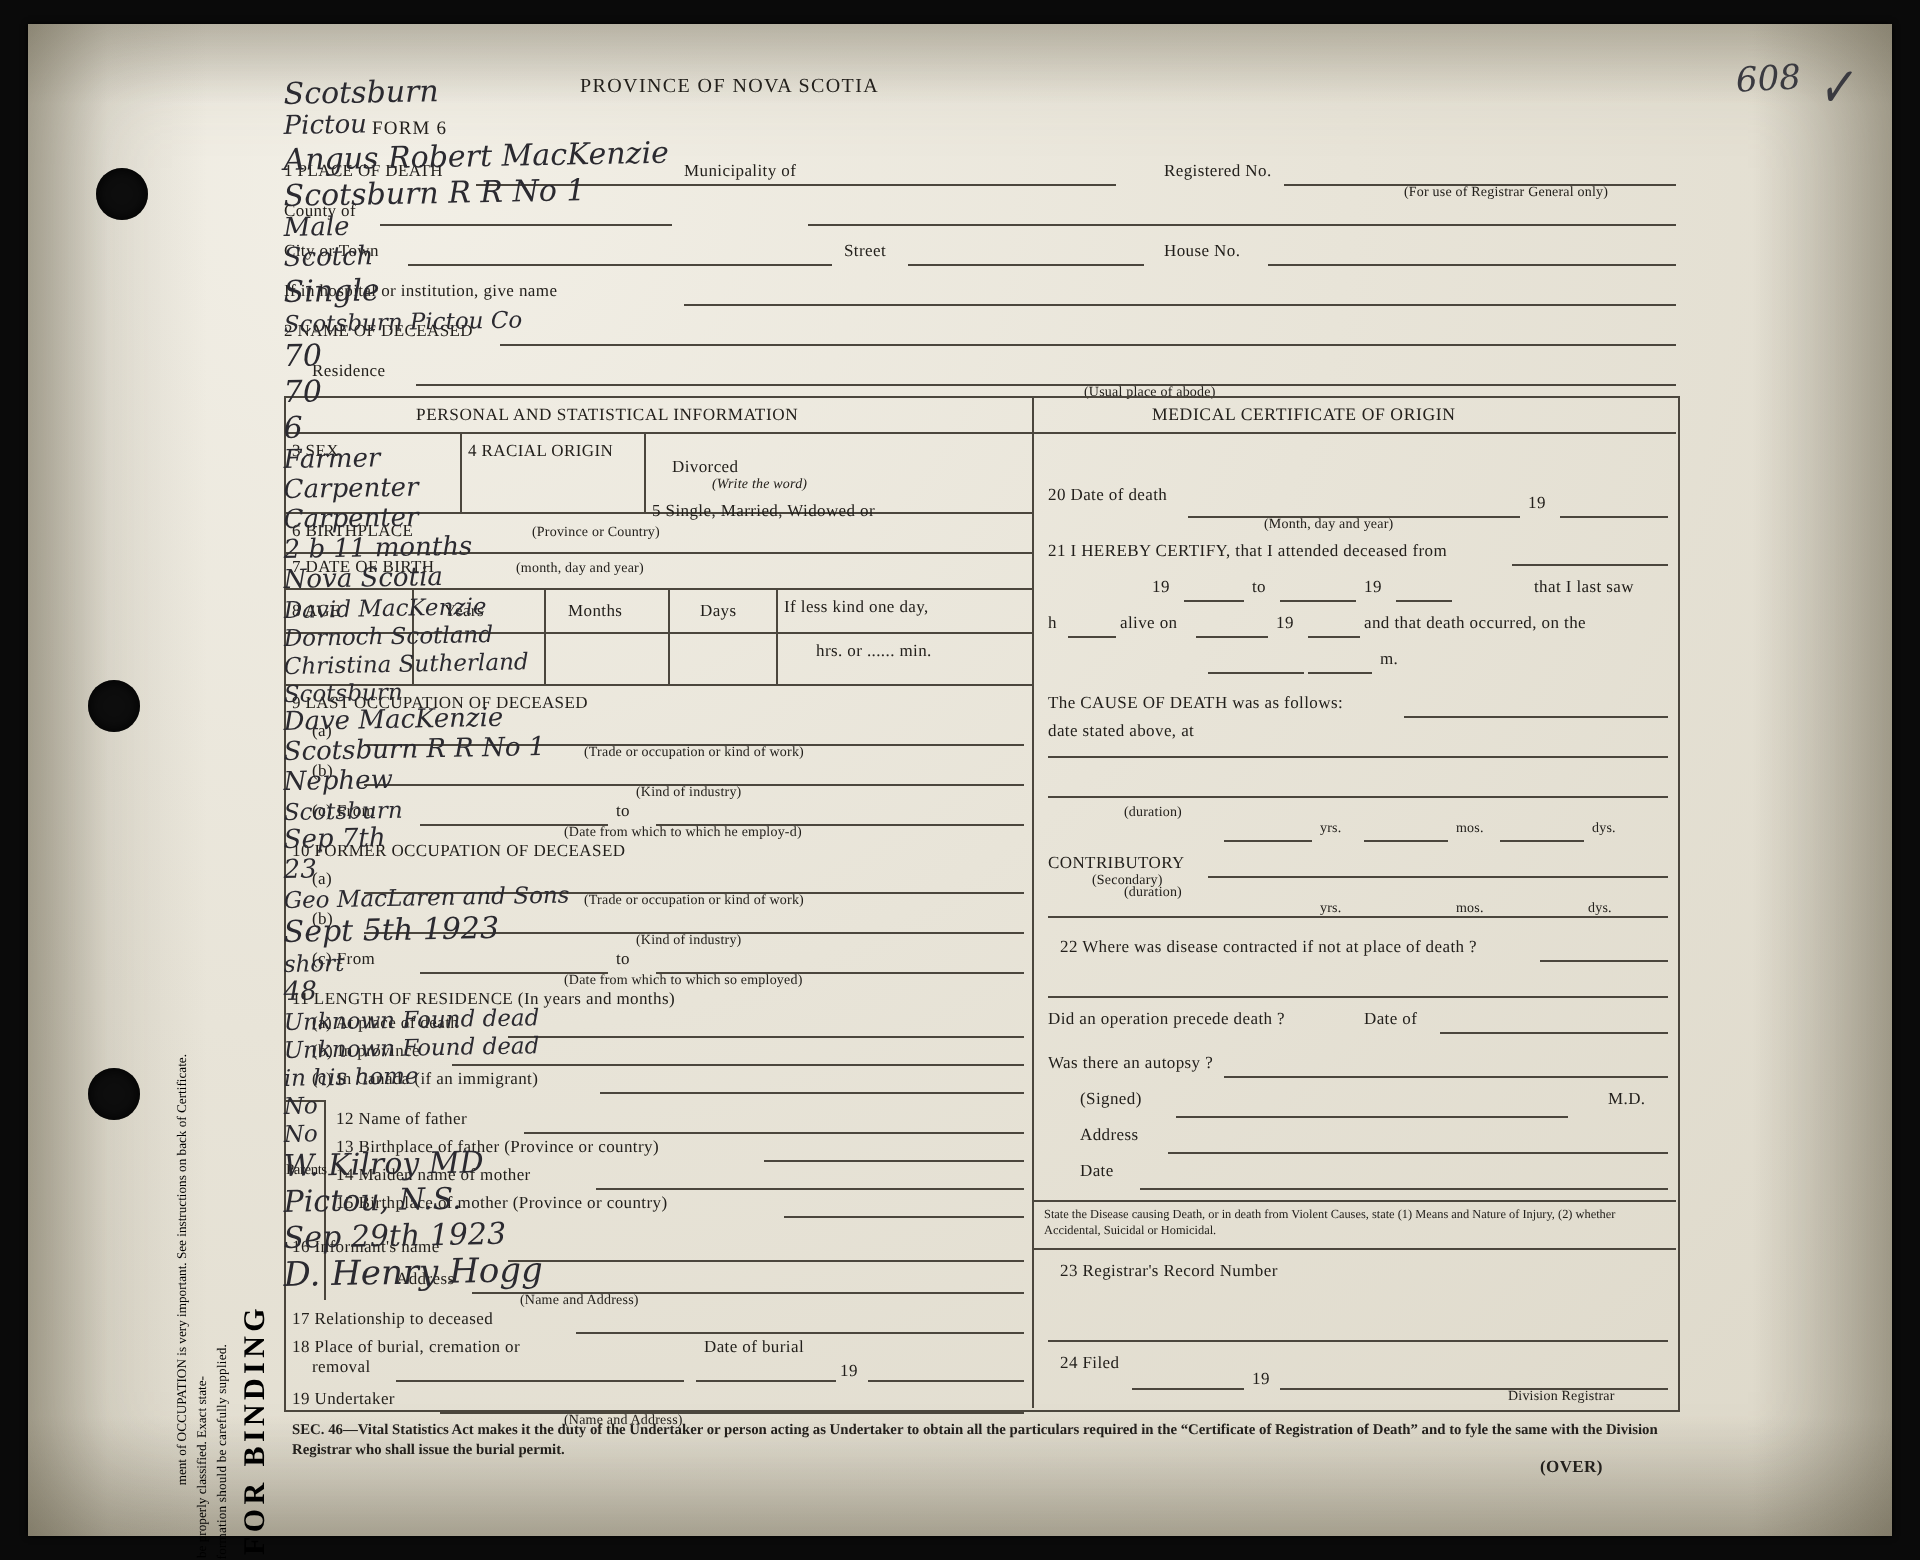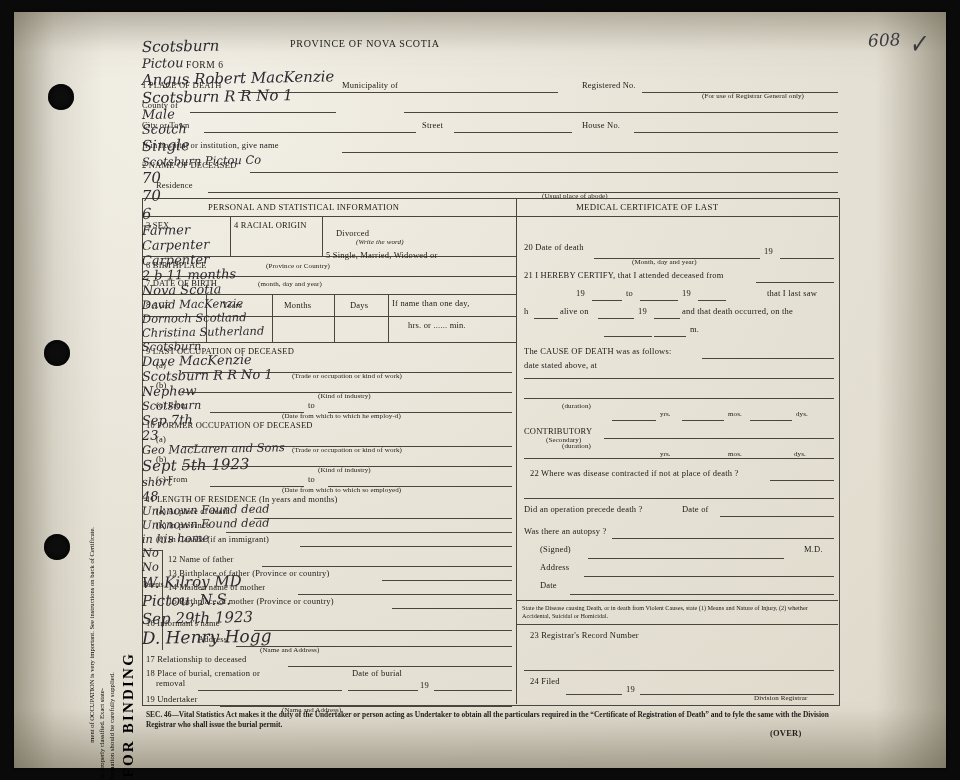--- a/index.html
+++ b/index.html
@@ -107,21 +107,21 @@
       <div class="ln" style="left:66px;top:154px;width:630px;"></div>
       <div class="hw l" style="left:72px;top:138px;">Scotsburn R R No 1</div>
       <div class="t cap2" style="left:400px;top:154px;">(Usual place of abode)</div>
 
       <div class="bx" style="left:0px;top:160px;width:696px;height:506px;"></div>
       <div class="rule" style="left:374px;top:160px;width:1px;height:506px;"></div>
       <div class="rule" style="left:0px;top:178px;width:374px;height:1px;"></div>
       <div class="rule" style="left:374px;top:178px;width:322px;height:1px;"></div>
 
       <div class="t" style="left:66px;top:164px;font-size:8.6px;letter-spacing:.3px;">PERSONAL AND STATISTICAL INFORMATION</div>
-      <div class="t" style="left:434px;top:164px;font-size:8.8px;letter-spacing:.3px;">MEDICAL CERTIFICATE OF LAST</div>
+      <div class="t" style="left:434px;top:164px;font-size:8.8px;letter-spacing:.3px;">MEDICAL CERTIFICATE OF ORIGIN</div>
 
       <div class="rule" style="left:0px;top:218px;width:374px;height:1px;"></div>
       <div class="rule" style="left:88px;top:178px;width:1px;height:40px;"></div>
       <div class="rule" style="left:180px;top:178px;width:1px;height:40px;"></div>
       <div class="t cap" style="left:4px;top:182px;"><span>3</span> <span>SEX</span></div>
       <div class="t cap" style="left:92px;top:182px;"><span>4</span> <span>RACIAL ORIGIN</span></div>
       <div class="t cap" style="left:184px;top:172px;margin-top:40px;"><span>5</span> <span>Single, Married, Widowed or</span></div>
       <div class="t cap" style="left:194px;top:190px;">Divorced</div>
       <div class="t cap2" style="left:214px;top:200px;font-style:italic;">(Write the word)</div>
       <div class="hw" style="left:6px;top:206px;">Male</div>
@@ -140,21 +140,21 @@
       <div class="rule" style="left:0px;top:278px;width:374px;height:1px;"></div>
       <div class="rule" style="left:0px;top:304px;width:374px;height:1px;"></div>
       <div class="rule" style="left:64px;top:256px;width:1px;height:48px;"></div>
       <div class="rule" style="left:130px;top:256px;width:1px;height:48px;"></div>
       <div class="rule" style="left:192px;top:256px;width:1px;height:48px;"></div>
       <div class="rule" style="left:246px;top:256px;width:1px;height:48px;"></div>
       <div class="t cap" style="left:4px;top:262px;"><span>8</span> <span>AGE</span></div>
       <div class="t cap" style="left:80px;top:262px;">Years</div>
       <div class="t cap" style="left:142px;top:262px;">Months</div>
       <div class="t cap" style="left:208px;top:262px;">Days</div>
-      <div class="t cap" style="left:250px;top:260px;">If name than one day,</div>
+      <div class="t cap" style="left:250px;top:260px;">If less kind one day,</div>
       <div class="t cap" style="left:266px;top:282px;">hrs.  or ...... min.</div>
       <div class="hw l" style="left:14px;top:298px;">70</div>
       <div class="hw l" style="left:80px;top:298px;">70</div>
       <div class="hw l" style="left:148px;top:298px;">6</div>
 
       <div class="t cap" style="left:4px;top:308px;"><span>9</span> <span>LAST OCCUPATION OF DECEASED</span></div>
       <div class="t cap" style="left:14px;top:322px;">(a)</div>
       <div class="ln" style="left:40px;top:334px;width:330px;"></div>
       <div class="hw" style="left:46px;top:330px;">Farmer</div>
       <div class="t cap2" style="left:150px;top:334px;">(Trade or occupation or kind of work)</div>

